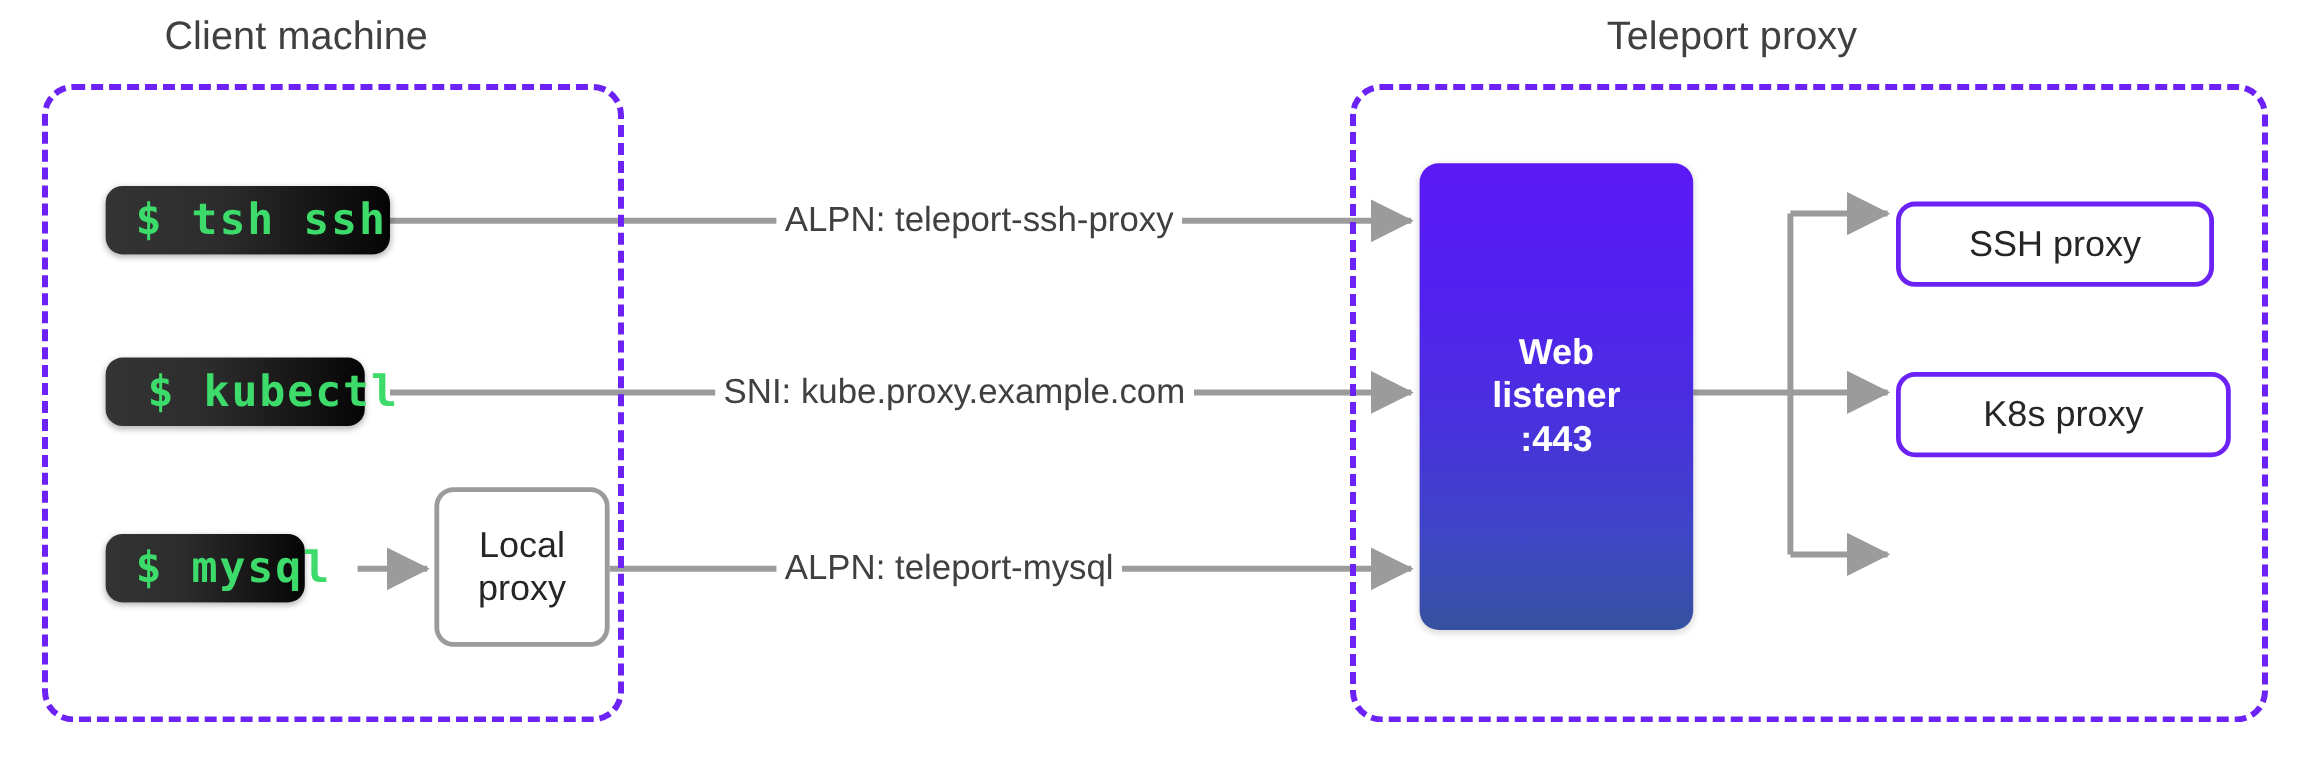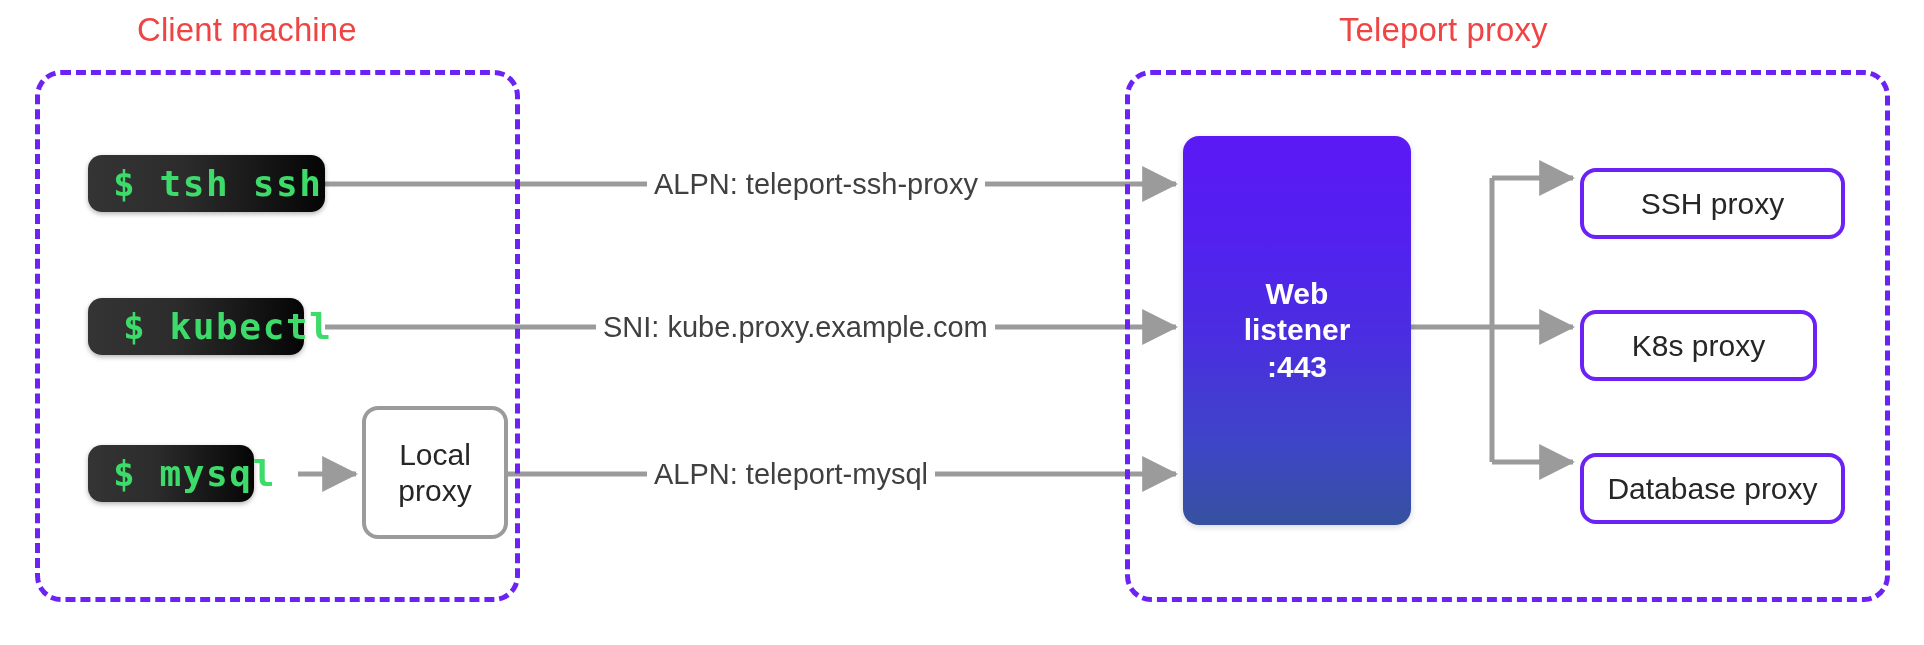--- a/index.html
+++ b/index.html
@@ -25,21 +25,21 @@
     top: 0;
     width: 1924px;
     height: 645px;
     pointer-events: none;
   }
 
   
   .group-title {
     position: absolute;
     font-size: 33px;
-    color: #ef4444;
+    color: #404040;
     letter-spacing: 0.1px;
     white-space: nowrap;
     line-height: 1;
   }
   #title-client  { left: 137px; top: 13px; }
   #title-proxy   { left: 1339px; top: 13px; }
 
   
   .group-box {
     position: absolute;
@@ -122,21 +122,21 @@
     color: #262626;
     font-size: 30px;
     display: flex;
     align-items: center;
     justify-content: center;
     text-align: center;
     white-space: nowrap;
     margin-top: 28px;
   }
   #proxy-0 { left: 1580px; top: 140px; width: 265px; height: 71px; }
-  #proxy-1 { left: 1580px; top: 282px; width: 237px; height: 71px; align-items: center; }
+  #proxy-1 { left: 1580px; top: 282px; width: 279px; height: 71px; align-items: center; }
   #proxy-2 { left: 1580px; top: 425px; width: 265px; height: 71px; }
 
   
   .edge-label {
     position: absolute;
     font-size: 29px;
     color: #404040;
     background: #ffffff;
     padding: 0 7px;
     white-space: nowrap;
@@ -217,17 +217,14 @@
   </div>
 
   <div class="proxy-box" id="proxy-0">
     <span>SSH proxy</span>
   </div>
 
   <div class="proxy-box" id="proxy-1">
     <span>K8s proxy</span>
   </div>
 
-  <div class="proxy-box" id="proxy-2">
-    <span>Database proxy</span>
-  </div>
 
 </div>
 
 </body></html>

